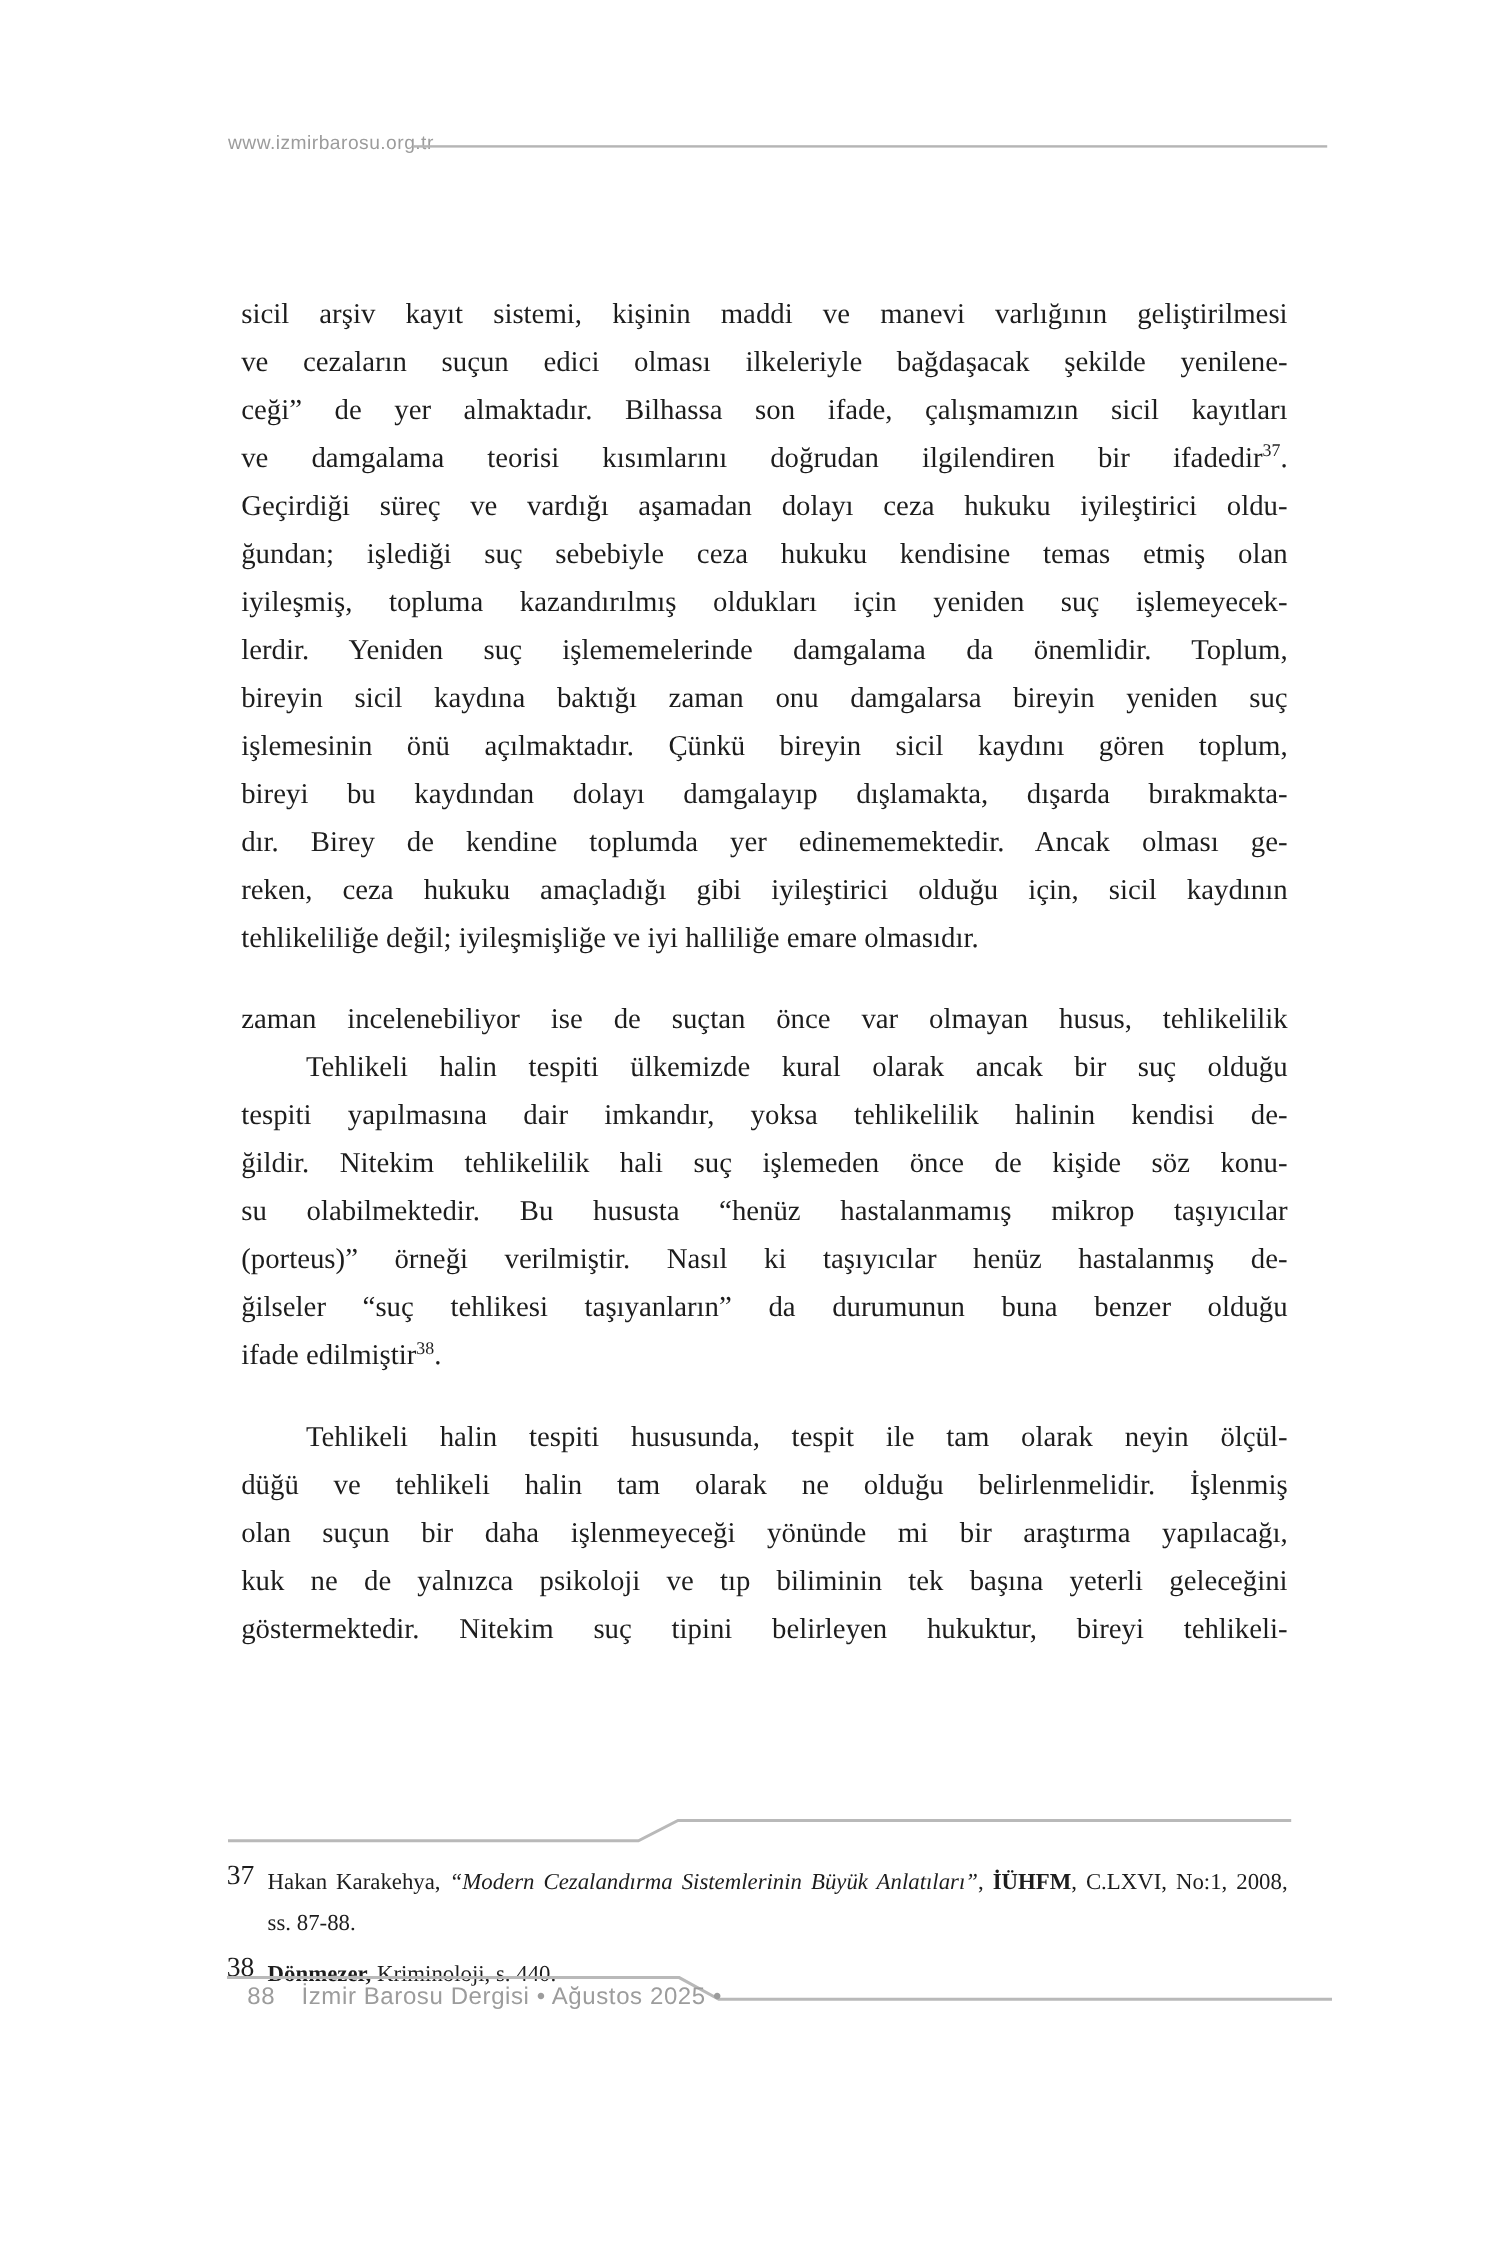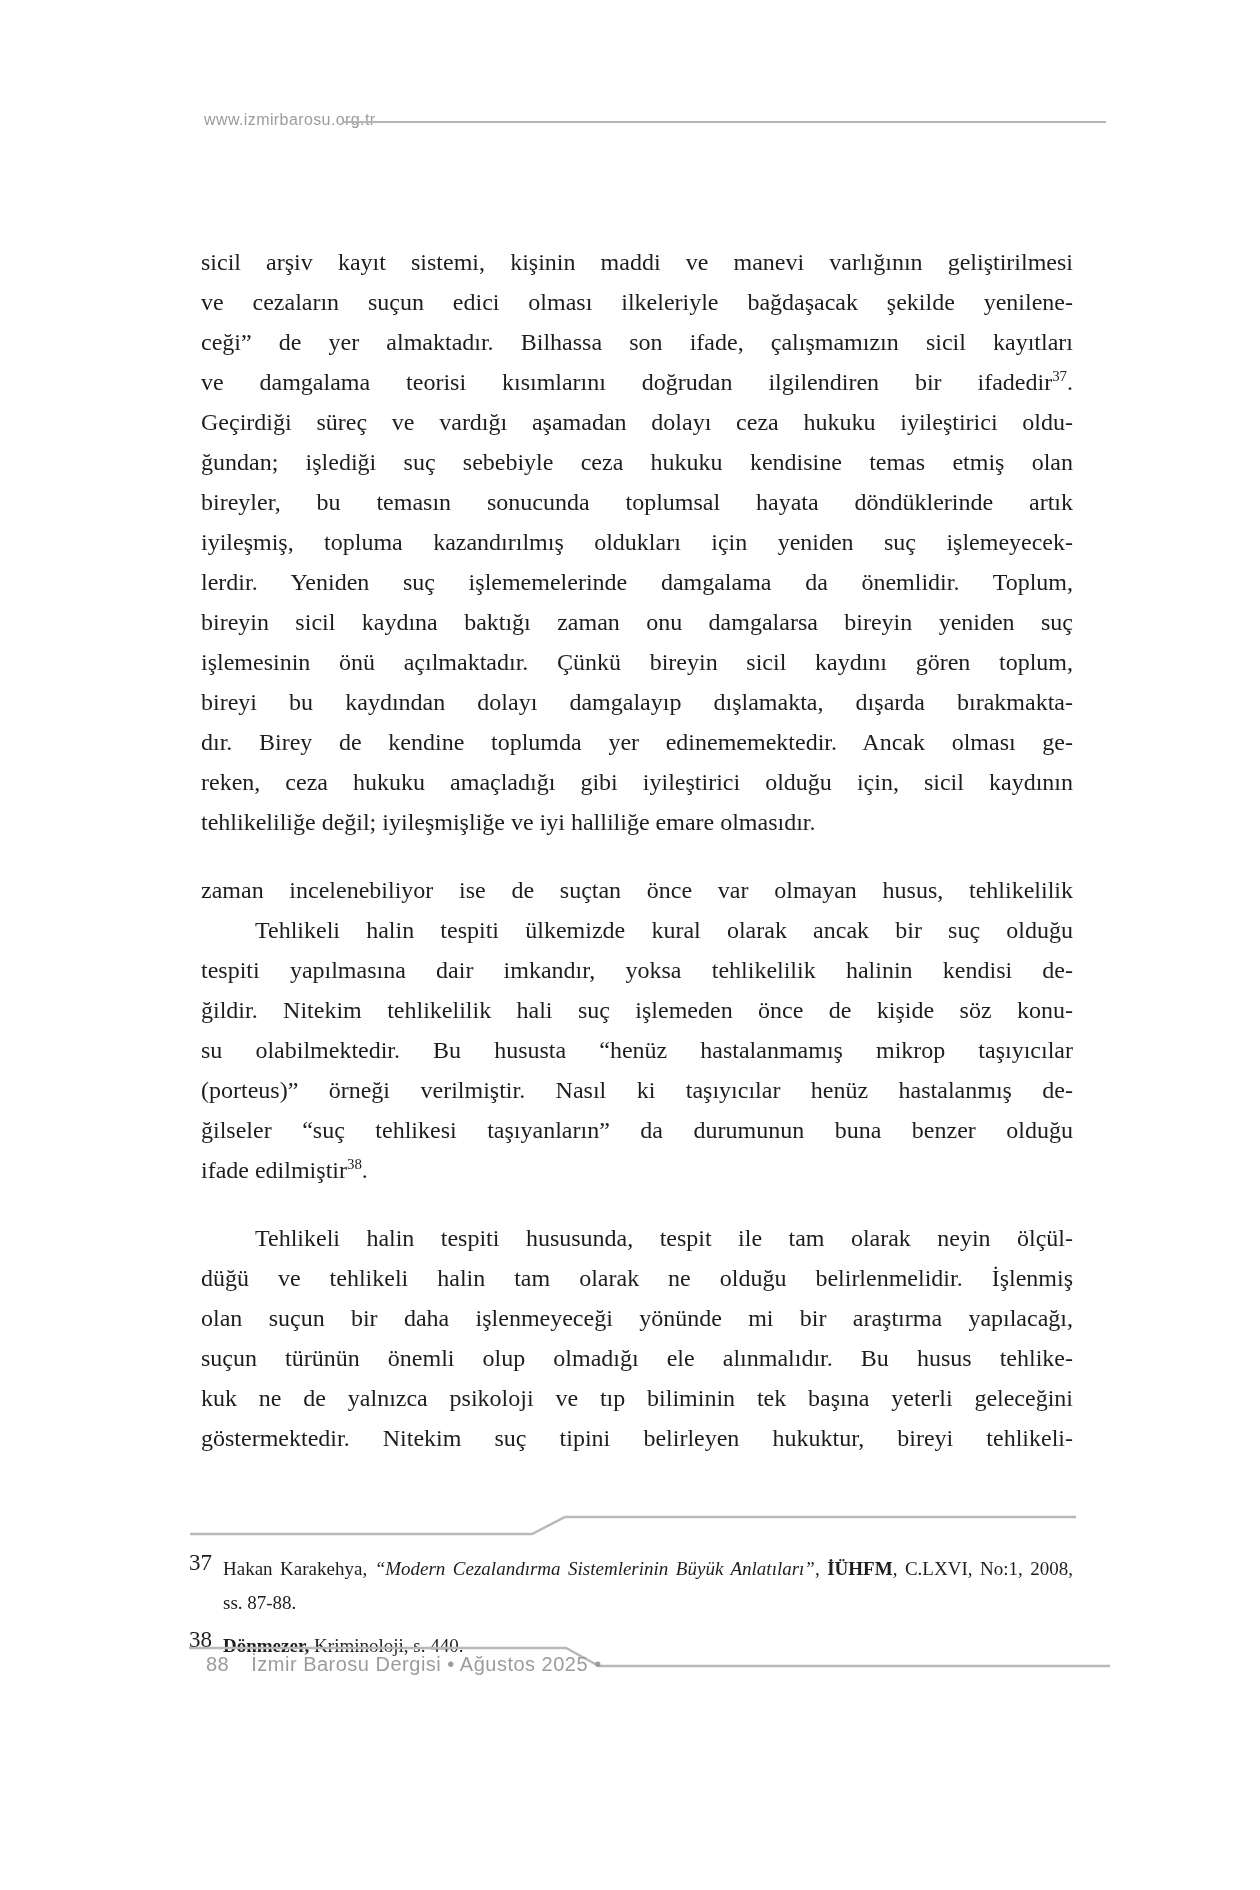--- a/index.html
+++ b/index.html
@@ -11,21 +11,21 @@
   .page{
     position:relative;
     width:1260px;height:1890px;
     background:#ffffff;
     font-family:"Liberation Serif", serif;
     color:var(--text);
     overflow:hidden;
   }
   
   .header-url{
-    position:absolute;left:204px;top:111px;
+    position:absolute;left:190px;top:111px;
     font-family:"Liberation Sans", sans-serif;
     font-size:16px;letter-spacing:.4px;
     color:var(--muted);
     white-space:nowrap;
   }
   .header-rule{
     position:absolute;left:344px;top:121px;
     width:762px;height:2px;
     background:var(--rule);
   }
@@ -80,21 +80,20 @@
   <div class="header-rule"></div>
 
   <div class="body-column" id="body-column">
       <div class="para">
         <div class="line">sicil arşiv kayıt sistemi, kişinin maddi ve manevi varlığının geliştirilmesi</div>
         <div class="line">ve cezaların suçun edici olması ilkeleriyle bağdaşacak şekilde yenilene-</div>
         <div class="line">ceği” de yer almaktadır. Bilhassa son ifade, çalışmamızın sicil kayıtları</div>
         <div class="line">ve damgalama teorisi kısımlarını doğrudan ilgilendiren bir ifadedir<sup>37</sup>.</div>
         <div class="line">Geçirdiği süreç ve vardığı aşamadan dolayı ceza hukuku iyileştirici oldu-</div>
         <div class="line">ğundan; işlediği suç sebebiyle ceza hukuku kendisine temas etmiş olan</div>
-        <div class="line">bireyler, bu temasın sonucunda toplumsal hayata döndüklerinde artık</div>
         <div class="line">iyileşmiş, topluma kazandırılmış oldukları için yeniden suç işlemeyecek-</div>
         <div class="line">lerdir. Yeniden suç işlememelerinde damgalama da önemlidir. Toplum,</div>
         <div class="line">bireyin sicil kaydına baktığı zaman onu damgalarsa bireyin yeniden suç</div>
         <div class="line">işlemesinin önü açılmaktadır. Çünkü bireyin sicil kaydını gören toplum,</div>
         <div class="line">bireyi bu kaydından dolayı damgalayıp dışlamakta, dışarda bırakmakta-</div>
         <div class="line">dır. Birey de kendine toplumda yer edinememektedir. Ancak olması ge-</div>
         <div class="line">reken, ceza hukuku amaçladığı gibi iyileştirici olduğu için, sicil kaydının</div>
         <div class="line endline">tehlikeliliğe değil; iyileşmişliğe ve iyi halliliğe emare olmasıdır.</div>
       </div>
       <div class="para">
@@ -104,21 +103,20 @@
         <div class="line">ğildir. Nitekim tehlikelilik hali suç işlemeden önce de kişide söz konu-</div>
         <div class="line">su olabilmektedir. Bu hususta “henüz hastalanmamış mikrop taşıyıcılar</div>
         <div class="line">(porteus)” örneği verilmiştir. Nasıl ki taşıyıcılar henüz hastalanmış de-</div>
         <div class="line">ğilseler “suç tehlikesi taşıyanların” da durumunun buna benzer olduğu</div>
         <div class="line endline">ifade edilmiştir<sup>38</sup>.</div>
       </div>
       <div class="para">
         <div class="line firstline">Tehlikeli halin tespiti hususunda, tespit ile tam olarak neyin ölçül-</div>
         <div class="line">düğü ve tehlikeli halin tam olarak ne olduğu belirlenmelidir. İşlenmiş</div>
         <div class="line">olan suçun bir daha işlenmeyeceği yönünde mi bir araştırma yapılacağı,</div>
-        <div class="line">suçun türünün önemli olup olmadığı ele alınmalıdır. Bu husus tehlike-</div>
         <div class="line">kuk ne de yalnızca psikoloji ve tıp biliminin tek başına yeterli geleceğini</div>
         <div class="line">göstermektedir. Nitekim suç tipini belirleyen hukuktur, bireyi tehlikeli-</div>
       </div>
     </div>
 
   <svg class="fn-sep" width="888" height="26" viewBox="0 0 888 26">
     <path d="M1 22 L343 22 L376 5 L887 5" fill="none" stroke="#b9b9b9" stroke-width="2.5"></path>
   </svg>
 
   <div class="footnotes" id="footnotes">

